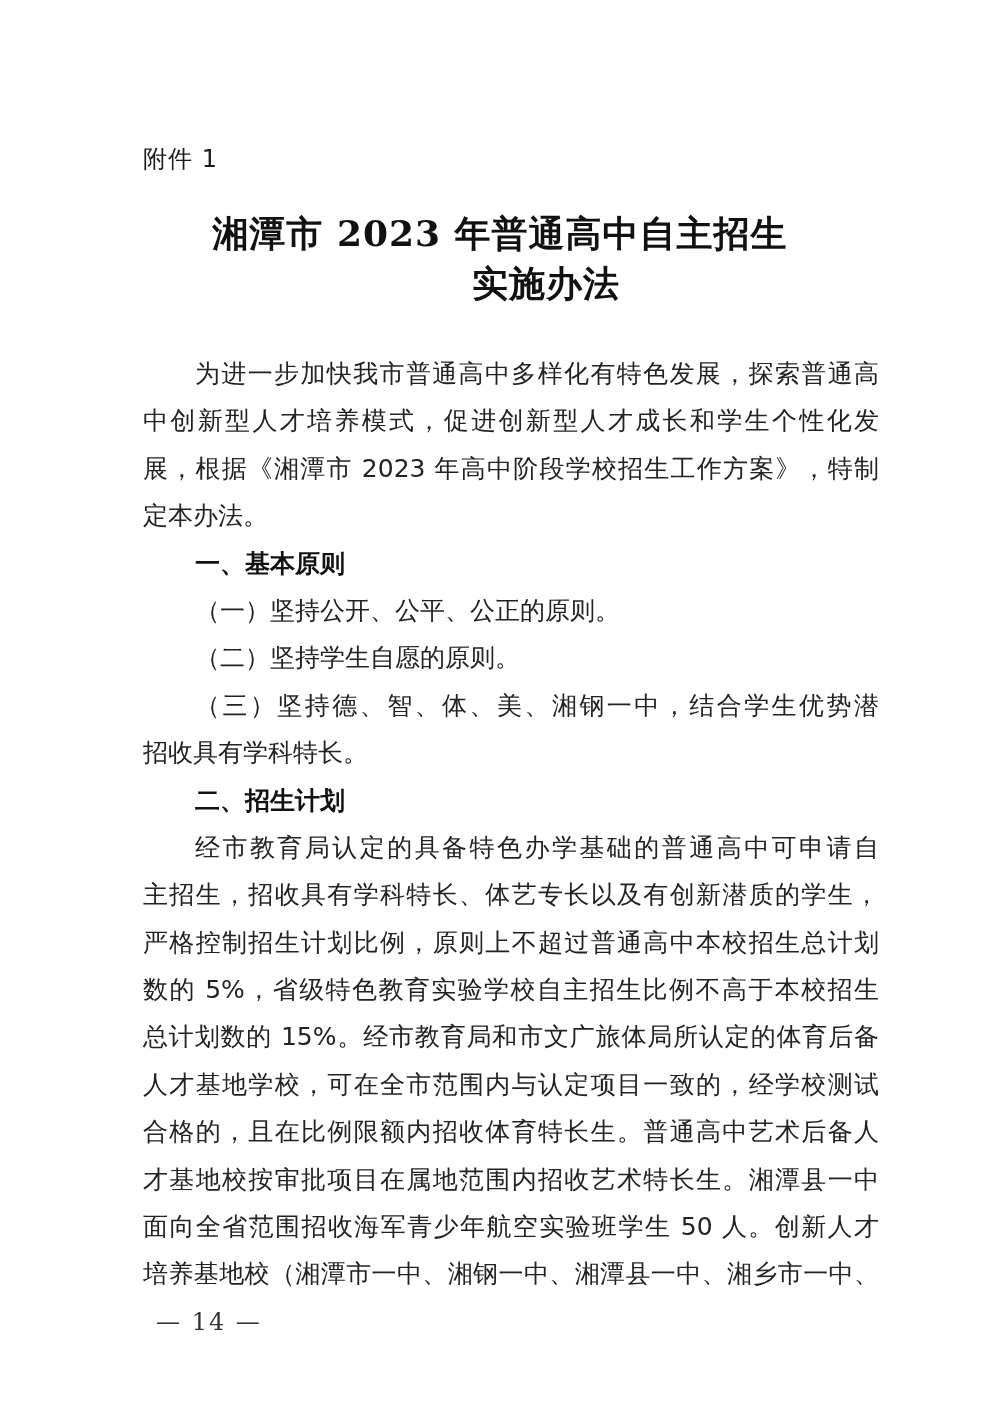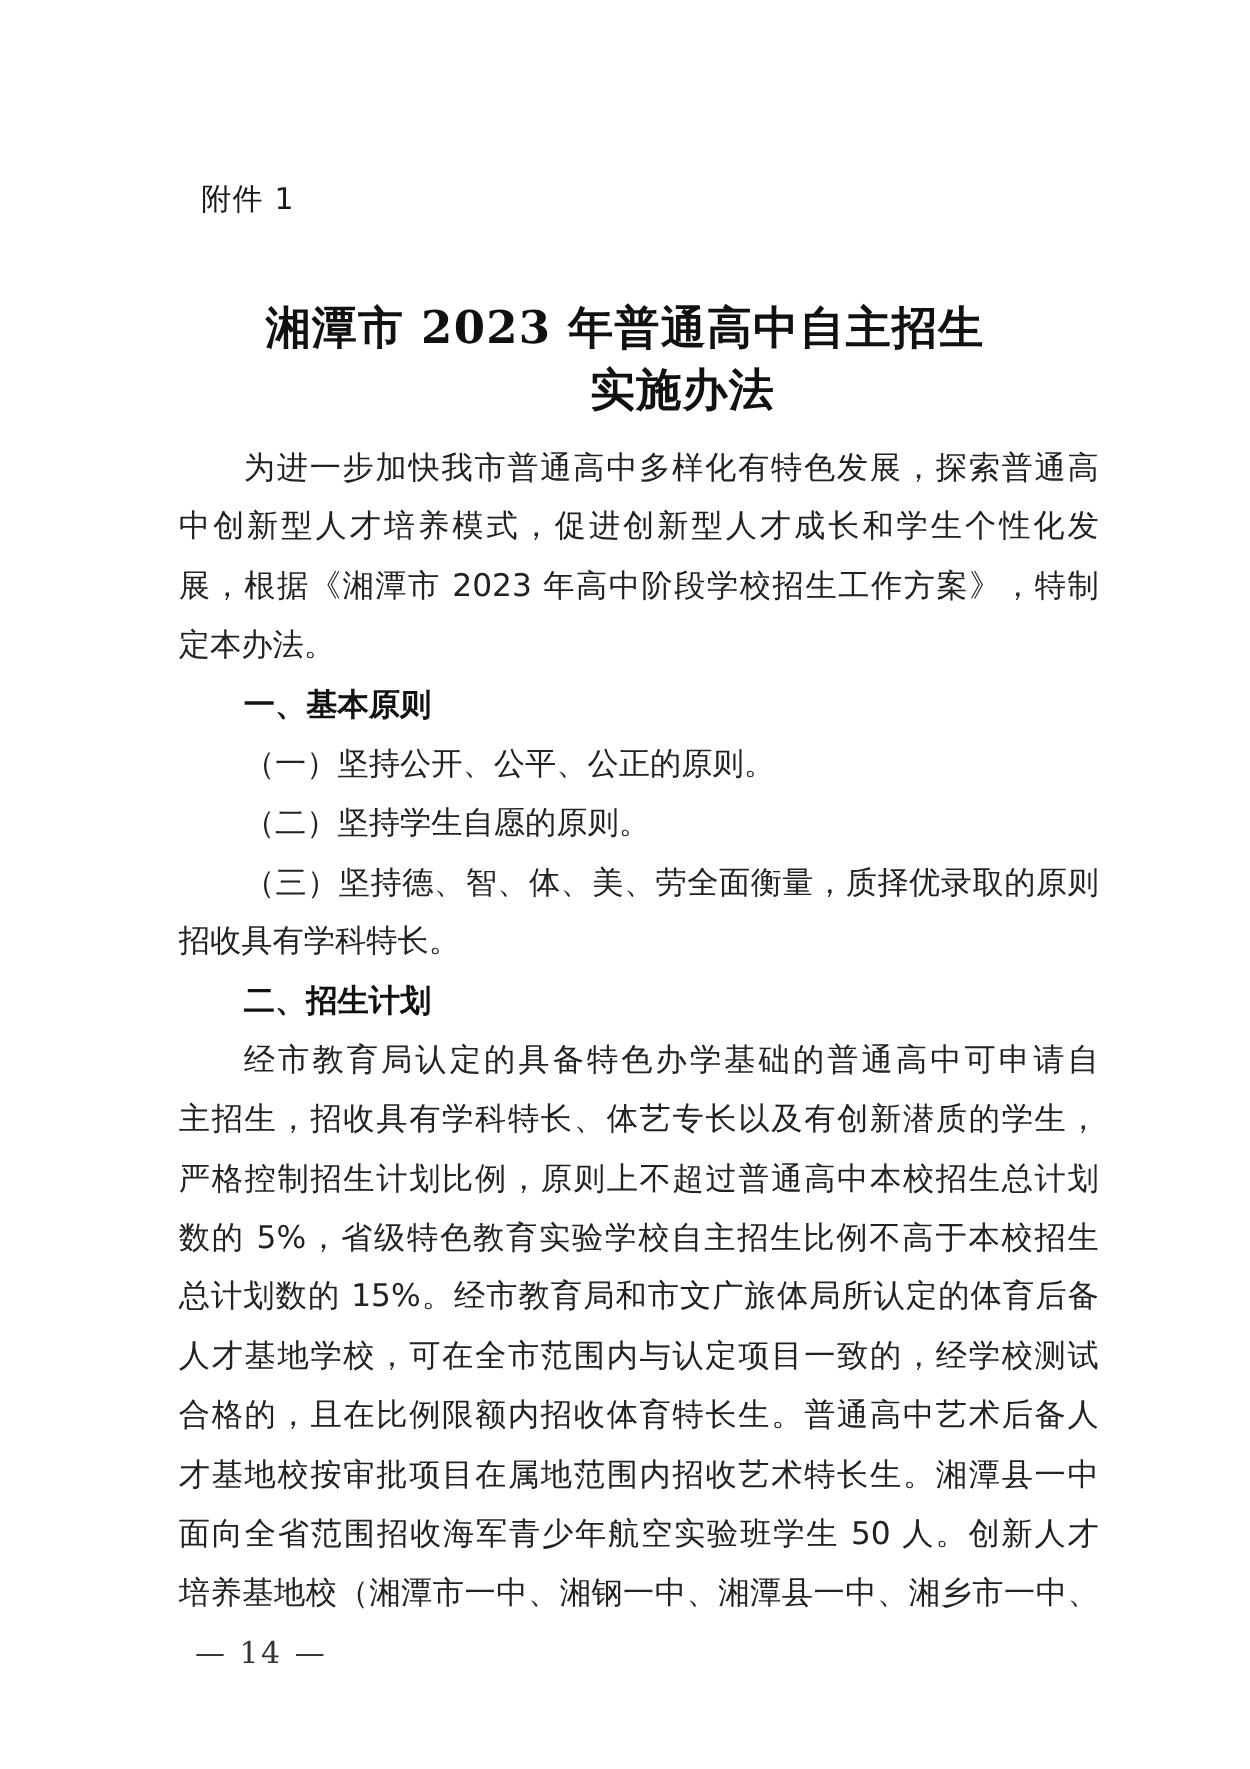--- a/index.html
+++ b/index.html
@@ -12,33 +12,31 @@
       font-family: "DejaVu Sans", sans-serif;
     }
     .attachment {
       position: absolute;
       left: 143px;
       top: 143px;
       font-size: 24px;
       font-family: "DejaVu Sans", sans-serif;
       color: #1a1a1a;
       letter-spacing: 1px;
-      margin-left: 18px;
     }
     .title {
       position: absolute;
       left: 0;
       width: 1000px;
       text-align: center;
       font-family: "DejaVu Serif", serif;
       font-weight: bold;
       font-size: 36px;
       color: #111;
       letter-spacing: 1px;
-      margin-top: 28px;
     }
     .title.l1 { top: 210px; }
     .title.l2 { top: 260px; padding-left: 46px; }
     .body-text {
       position: absolute;
       left: 143px;
       top: 350px;
       width: 736px;
       font-family: "DejaVu Sans", sans-serif;
       font-size: 25px;
@@ -83,21 +81,21 @@
 
   <div class="body-text">
     <span class="line indent">为进一步加快我市普通高中多样化有特色发展，探索普通高</span>
     <span class="line">中创新型人才培养模式，促进创新型人才成长和学生个性化发</span>
     <span class="line">展，根据《湘潭市 2023 年高中阶段学校招生工作方案》，特制</span>
     <span class="line last">定本办法。</span>
 
     <span class="line indent heading">一、基本原则</span>
     <span class="line indent last">（一）坚持公开、公平、公正的原则。</span>
     <span class="line indent last">（二）坚持学生自愿的原则。</span>
-    <span class="line indent">（三）坚持德、智、体、美、劳全面衡量，质择优录取的原则</span>
+    <span class="line indent">（三）坚持德、智、体、美、湘钢一中，结合学生优势潜</span>
     <span class="line last">招收具有学科特长。</span>
 
     <span class="line indent heading">二、招生计划</span>
     <span class="line indent">经市教育局认定的具备特色办学基础的普通高中可申请自</span>
     <span class="line">主招生，招收具有学科特长、体艺专长以及有创新潜质的学生，</span>
     <span class="line">严格控制招生计划比例，原则上不超过普通高中本校招生总计划</span>
     <span class="line">数的 5%，省级特色教育实验学校自主招生比例不高于本校招生</span>
     <span class="line">总计划数的 15%。经市教育局和市文广旅体局所认定的体育后备</span>
     <span class="line">人才基地学校，可在全市范围内与认定项目一致的，经学校测试</span>
     <span class="line">合格的，且在比例限额内招收体育特长生。普通高中艺术后备人</span>

